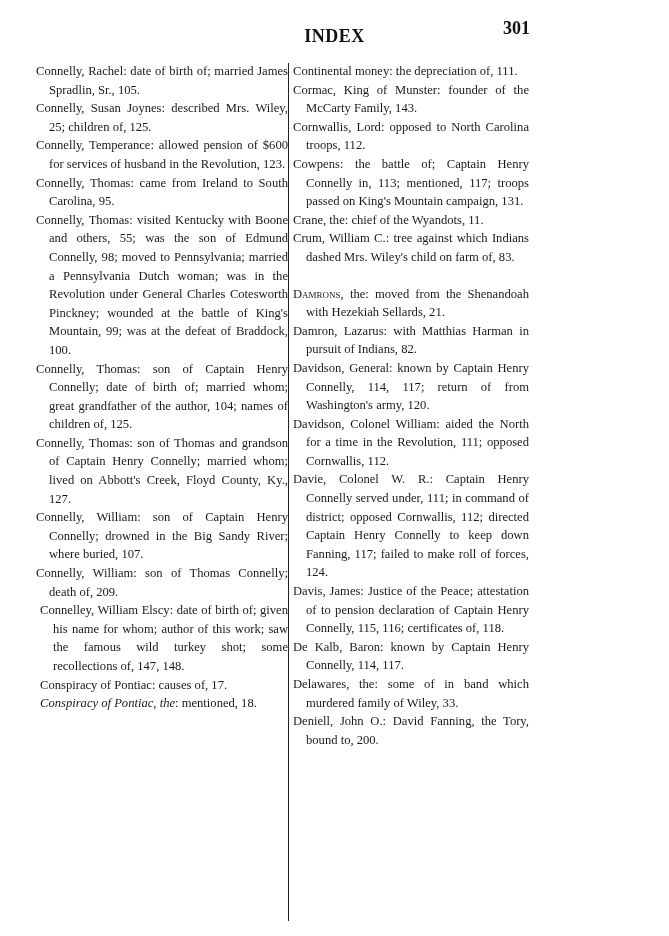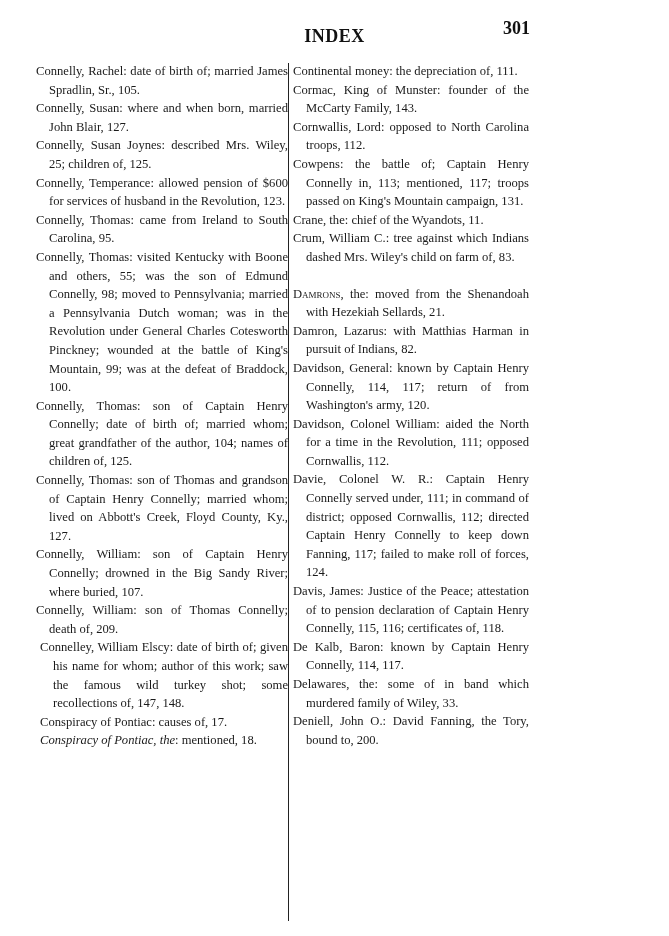--- a/index.html
+++ b/index.html
@@ -89,21 +89,20 @@
 </head>
 <body>
 
 <div class="page-header">
   <span class="running-title">INDEX</span>
   <span class="page-number">301</span>
 </div>
 
 <div class="column col-left">
   <p class="entry">Connelly, Rachel: date of birth of; married James Spradlin, Sr., 105.</p>
-  <p class="entry">Connelly, Susan: where and when born, married John Blair, 127.</p>
   <p class="entry">Connelly, Susan Joynes: described Mrs. Wiley, 25; children of, 125.</p>
   <p class="entry">Connelly, Temperance: allowed pension of $600 for services of husband in the Revolution, 123.</p>
   <p class="entry">Connelly, Thomas: came from Ireland to South Carolina, 95.</p>
   <p class="entry">Connelly, Thomas: visited Kentucky with Boone and others, 55; was the son of Edmund Connelly, 98; moved to Pennsylvania; married a Pennsylvania Dutch woman; was in the Revolution under General Charles Cotesworth Pinckney; wounded at the battle of King's Mountain, 99; was at the defeat of Braddock, 100.</p>
   <p class="entry indented">Connelly, Thomas: son of Captain Henry Connelly; date of birth of; married whom; great grandfather of the author, 104; names of children of, 125.</p>
   <p class="entry indented">Connelly, Thomas: son of Thomas and grandson of Captain Henry Connelly; married whom; lived on Abbott's Creek, Floyd County, Ky., 127.</p>
   <p class="entry indented">Connelly, William: son of Captain Henry Connelly; drowned in the Big Sandy River; where buried, 107.</p>
   <p class="entry indented">Connelly, William: son of Thomas Connelly; death of, 209.</p>
   <p class="entry indented2">Connelley, William Elscy: date of birth of; given his name for whom; author of this work; saw the famous wild turkey shot; some recollections of, 147, 148.</p>
   <p class="entry indented2">Conspiracy of Pontiac: causes of, 17.</p>

